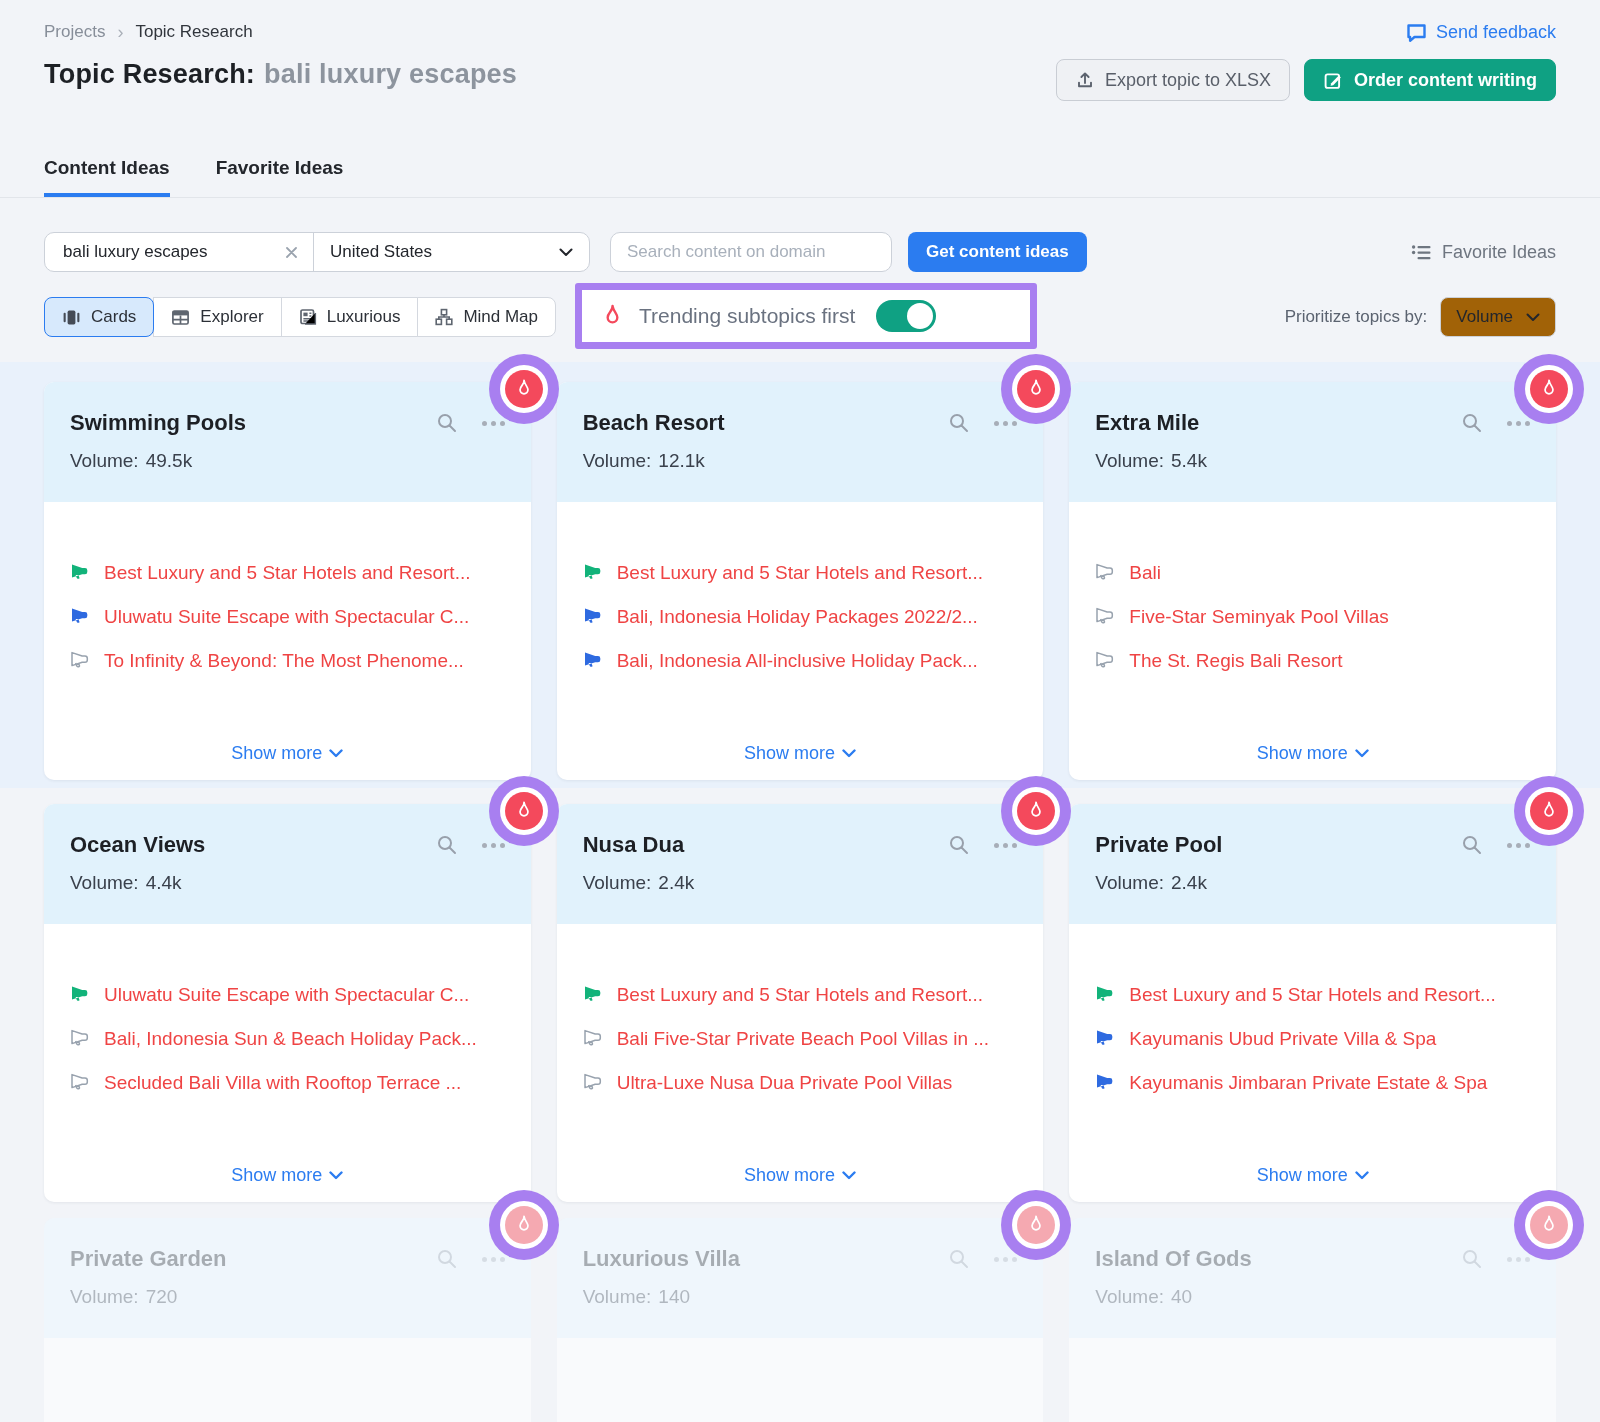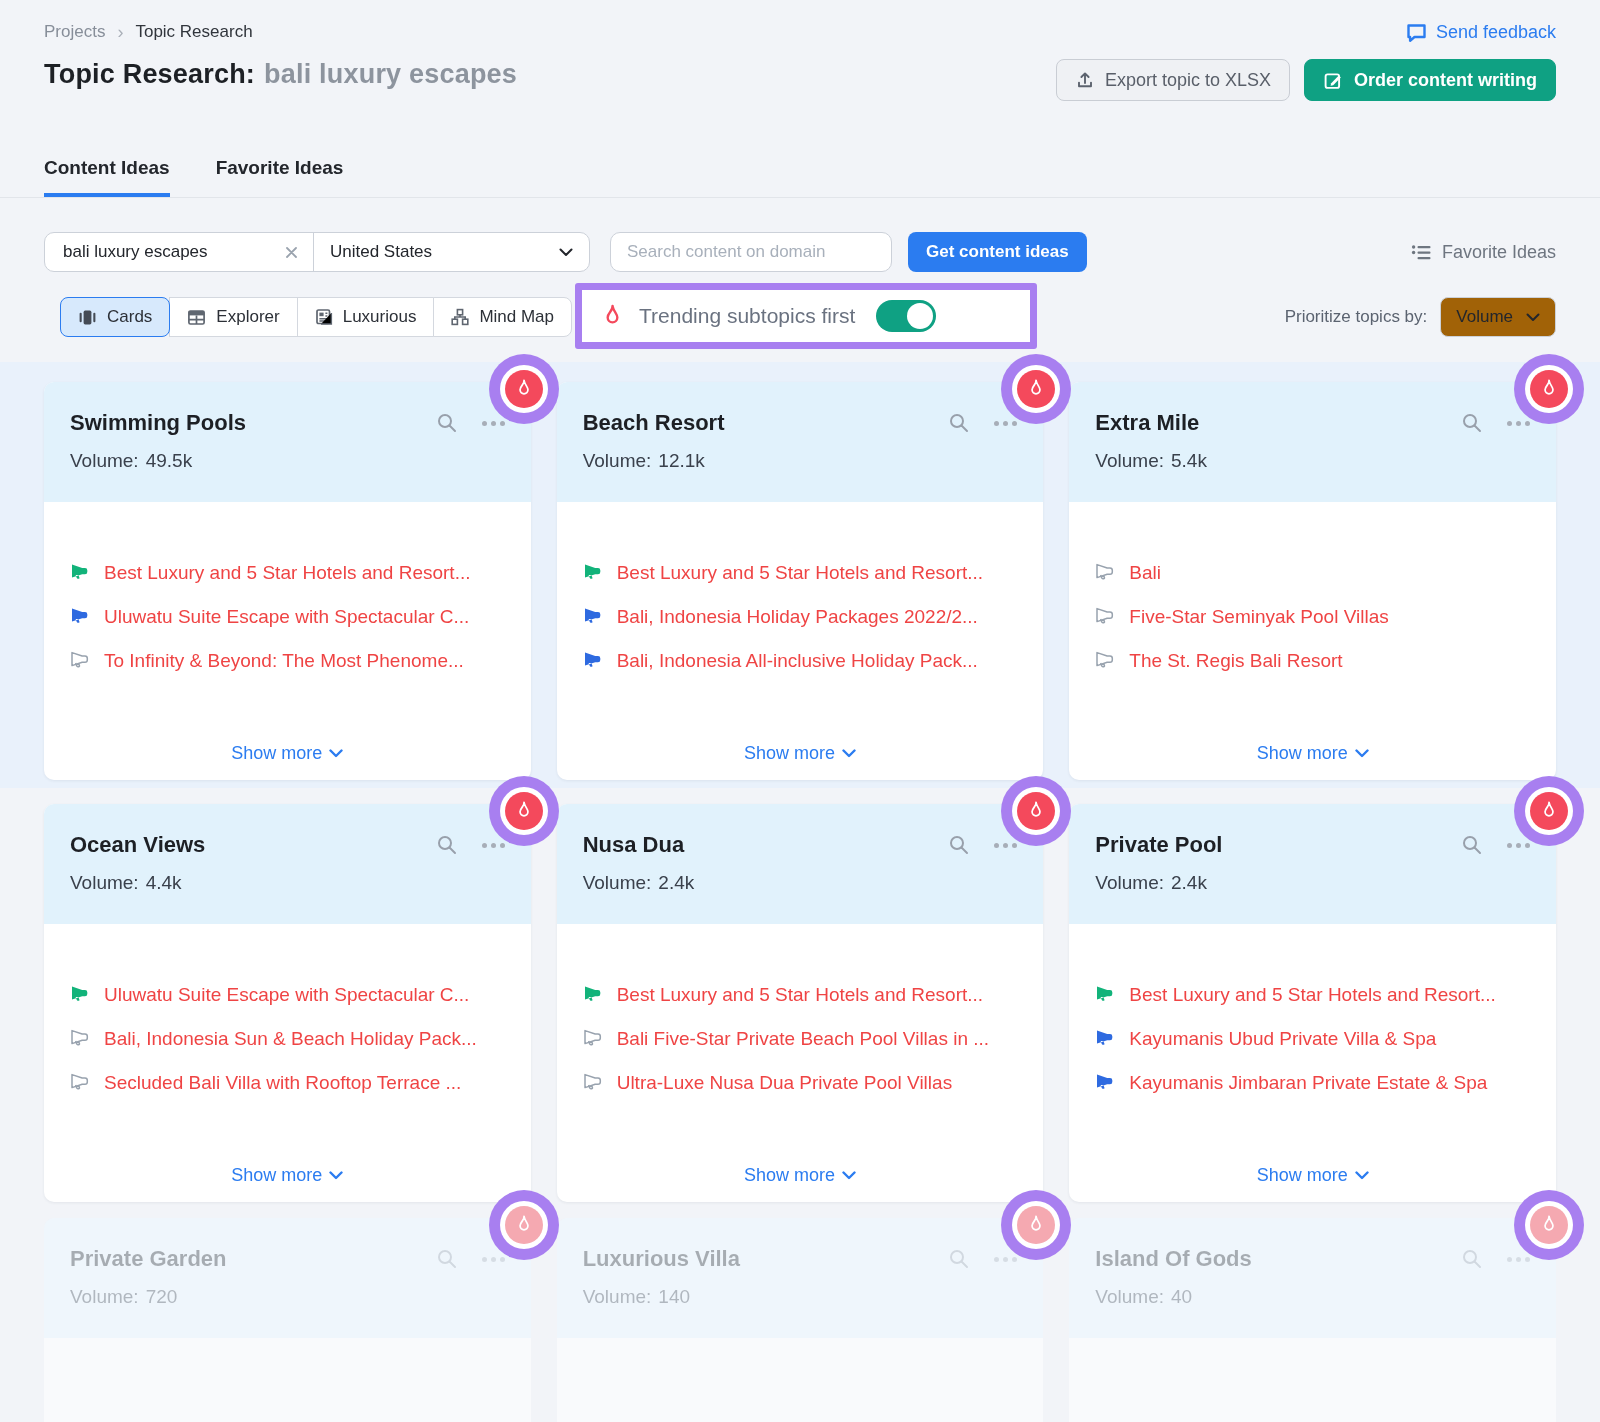--- a/index.html
+++ b/index.html
@@ -40,21 +40,21 @@
   .country-seg{display:flex;align-items:center;justify-content:space-between;width:276px;padding:0 16px;border-left:1px solid #ccd1d9;font-size:17px;color:#23262c;cursor:pointer;}
   .domain-input{margin-left:20px;width:282px;height:40px;border:1px solid #ccd1d9;border-radius:10px;background:#fff;padding:16px 16px;font-size:17px;color:#23262c;outline:0;}
   .domain-input::placeholder{color:#a8b0bb;}
   .get-ideas{margin-left:16px;height:40px;padding:0 18px;background:#2b7cf0;border:none;border-radius:8px;color:#fff;font-size:17px;font-weight:700;cursor:pointer;}
   .fav-link{margin-left:auto;display:flex;align-items:center;gap:11px;color:#6e7580;font-size:18px;cursor:pointer;}
 
   
   .toolbar-row{margin-top:24px;position:relative;display:flex;align-items:center;height:42px;}
   .segments{display:flex;}
   .seg{display:flex;align-items:center;gap:10px;height:40px;padding:0 17px;background:#fff;border:1px solid #d4d8df;margin-left:-1px;font-size:17px;color:#2c3037;cursor:pointer;white-space:nowrap;}
-  .seg:first-child{border-radius:8px 0 0 8px;margin-left:16px;}
+  .seg:first-child{border-radius:8px 0 0 8px;margin-left:0;}
   .seg.active{background:#d7e9fc;border:1.5px solid #2b7cf0;border-radius:8px;z-index:2;}
   .seg-mindmap{border-radius:0 8px 8px 0;}
   .prioritize{margin-left:auto;display:flex;align-items:center;gap:13px;font-size:17px;color:#5b6370;}
   .vol-select{height:40px;border:1px solid #ccd1d9;border-radius:8px;background:#a16207;padding:0 15px;display:flex;gap:13px;align-items:center;color:#23262c;font-size:17px;cursor:pointer;}
   .highlight-box{position:absolute;left:531px;top:-13px;width:462px;height:66px;background:#fff;border:7px solid #a87ff0;border-radius:3px;display:flex;align-items:center;gap:13px;padding:0 17px;z-index:5;}
   .highlight-box .tlabel{font-size:21px;color:#6a7280;white-space:nowrap;}
   .toggle{width:60px;height:32px;border-radius:16px;background:#0fa183;position:relative;flex:none;margin-left:8px;cursor:pointer;}
   .toggle .knob{position:absolute;top:3px;right:3px;width:26px;height:26px;border-radius:50%;background:#fff;}
 
   

